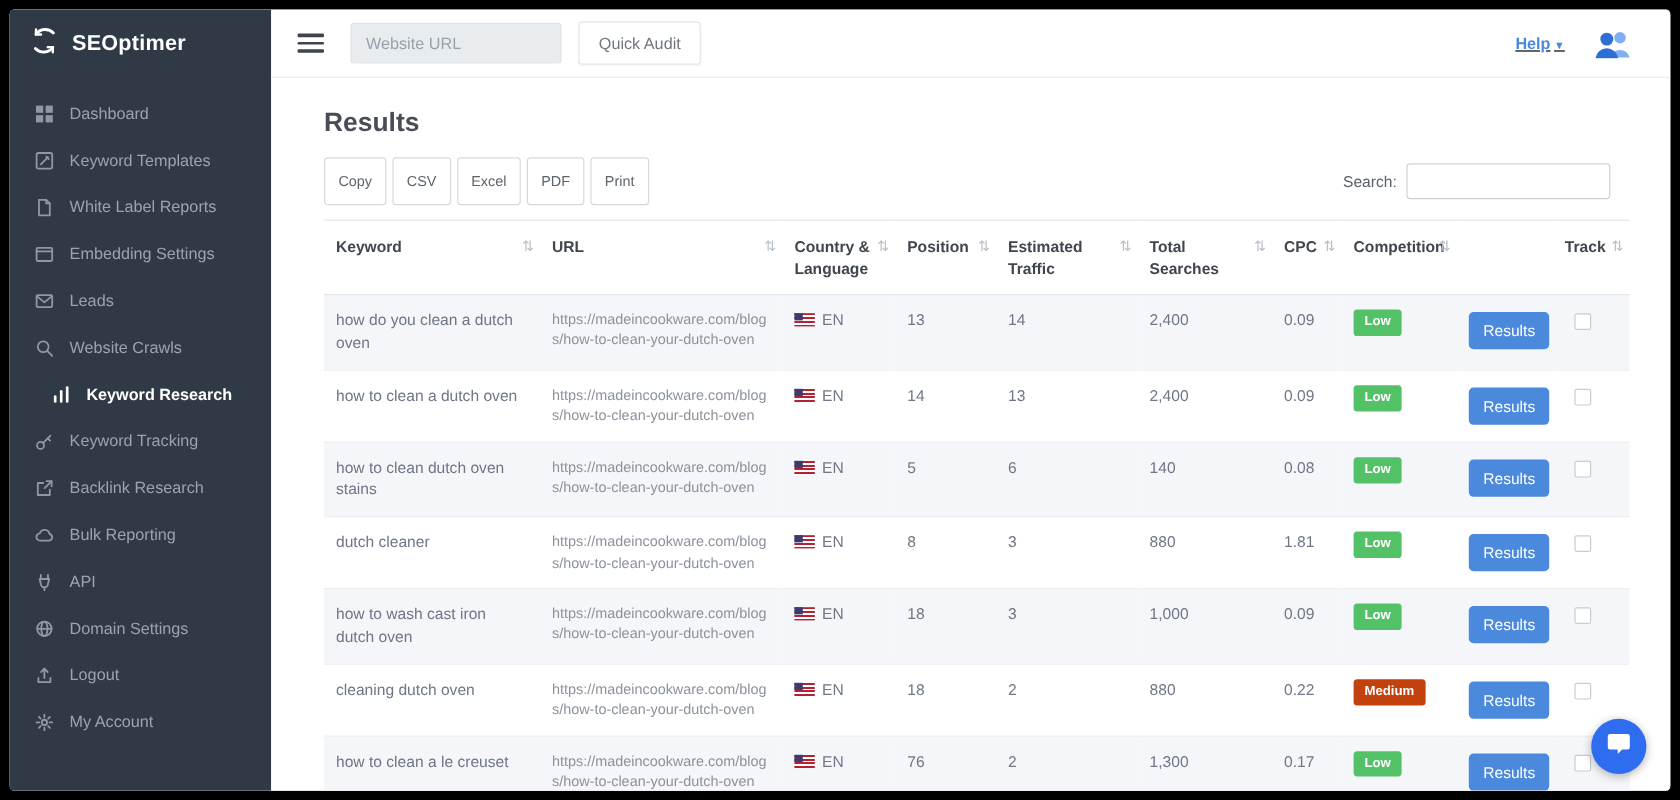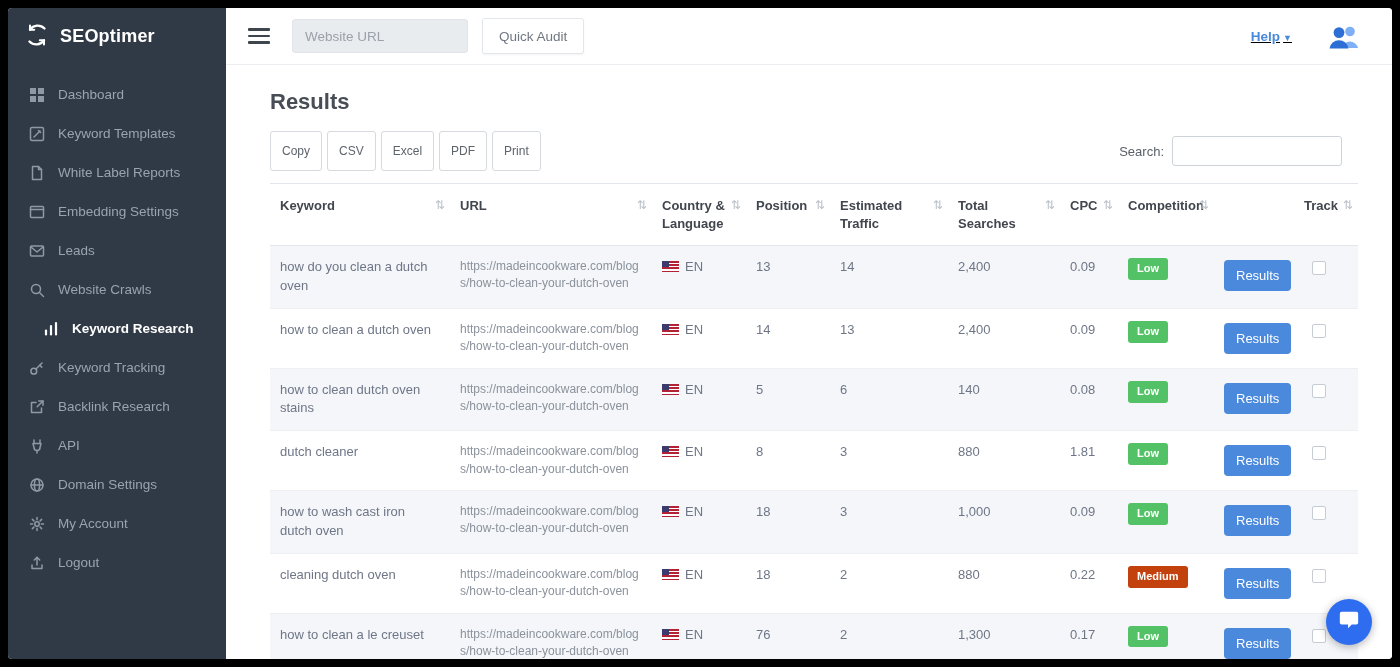--- a/index.html
+++ b/index.html
@@ -19,21 +19,21 @@
   .side-icon svg { width:16px; height:16px; }
 
   
   .main { flex:1; display:flex; flex-direction:column; min-width:0; background:#fff; }
   .topbar { height:57px; flex:0 0 57px; border-bottom:1px solid #ebedf0; display:flex; align-items:center; padding:0 30px 0 22px; }
   .hamburger { width:22px; display:flex; flex-direction:column; gap:4px; margin-right:22px; cursor:pointer; }
   .hamburger span { display:block; height:2.5px; background:#3f454c; border-radius:1px; }
   .url-input { width:176px; height:34px; background:#e9ecef; border:1px solid #e0e4e8; border-radius:3px; padding:0 12px; font-size:13.5px; color:#555; font-family:"Liberation Sans",sans-serif; }
   .url-input::placeholder { color:#9aa1aa; }
   .quick-audit { margin-left:14px; height:36px; padding:0 16px; background:#fff; border:1px solid #e3e6ea; border-radius:3px; font-size:13.5px; color:#707780; box-shadow:0 1px 2px rgba(0,0,0,.05); cursor:pointer; font-family:"Liberation Sans",sans-serif; }
-  .top-right { margin-left:auto; display:flex; align-items:center; gap:36px;text-decoration:underline; }
+  .top-right { margin-left:auto; display:flex; align-items:center; gap:24px;text-decoration:underline; }
   .help { color:#4a89dc; font-size:13.5px; font-weight:bold; cursor:pointer; }
   .help .caret { font-size:9px; margin-left:3px; }
   .user-icon { cursor:pointer; display:flex; }
 
   
   .content { flex:1; overflow:hidden; padding:24px 50px 0 44px; }
   .page-title { font-size:22px; font-weight:600; color:#474c55; margin-bottom:16px; }
   .toolbar { display:flex; justify-content:space-between; align-items:center; margin-bottom:12px; }
   .export-group { display:flex; gap:5px; }
   .export-btn { padding:12px 11px; font-size:12px; color:#5d646c; background:#fff; border:1px solid #d6dade; border-radius:3px; cursor:pointer; font-family:"Liberation Sans",sans-serif; }
@@ -169,20 +169,28 @@
     <span class="side-icon">
             <svg viewBox="0 0 16 16" fill="none" stroke="currentColor" stroke-width="1.5" stroke-linecap="round" stroke-linejoin="round">
               <path d="M12.5 9v4.5h-10v-10H7"></path>
               <path d="M9.8 2h4.2v4.2"></path>
               <path d="M14 2L8.2 7.8"></path>
             </svg>
           </span>
     <span class="side-label">Backlink Research</span>
   </div>
 
+  <div class="side-item">
+    <span class="side-icon">
+            <svg viewBox="0 0 16 16" fill="none" stroke="currentColor" stroke-width="1.5" stroke-linecap="round" stroke-linejoin="round">
+              <path d="M4.5 12.5a3 3 0 0 1-.3-6A4.2 4.2 0 0 1 12.3 7a2.8 2.8 0 0 1-.3 5.5z"></path>
+            </svg>
+          </span>
+    <span class="side-label">Bulk Reporting</span>
+  </div>
 
   <div class="side-item">
     <span class="side-icon">
             <svg viewBox="0 0 16 16" fill="none" stroke="currentColor" stroke-width="1.5" stroke-linecap="round" stroke-linejoin="round">
               <path d="M5 2v3.5M11 2v3.5"></path>
               <path d="M4 5.5h8l-1 4a3 3 0 0 1-6 0z"></path>
               <path d="M8 12.5V15"></path>
             </svg>
           </span>
     <span class="side-label">API</span>
@@ -195,36 +203,36 @@
               <path d="M2 8h12"></path>
               <ellipse cx="8" cy="8" rx="2.6" ry="6"></ellipse>
             </svg>
           </span>
     <span class="side-label">Domain Settings</span>
   </div>
 
   <div class="side-item">
     <span class="side-icon">
             <svg viewBox="0 0 16 16" fill="none" stroke="currentColor" stroke-width="1.5" stroke-linecap="round" stroke-linejoin="round">
-              <circle cx="8" cy="8" r="2.2"></circle>
-              <path d="M8 1.5v2.2M8 12.3v2.2M1.5 8h2.2M12.3 8h2.2M3.4 3.4l1.5 1.5M11.1 11.1l1.5 1.5M12.6 3.4l-1.5 1.5M4.9 11.1l-1.5 1.5"></path>
-            </svg>
-          </span>
-    <span class="side-label">My Account</span>
-  </div>
-
-  <div class="side-item">
-    <span class="side-icon">
-            <svg viewBox="0 0 16 16" fill="none" stroke="currentColor" stroke-width="1.5" stroke-linecap="round" stroke-linejoin="round">
               <path d="M3 10v3.5h10V10"></path>
               <path d="M8 10V2.5"></path>
               <path d="M5.3 5L8 2.3 10.7 5"></path>
             </svg>
           </span>
     <span class="side-label">Logout</span>
+  </div>
+
+  <div class="side-item">
+    <span class="side-icon">
+            <svg viewBox="0 0 16 16" fill="none" stroke="currentColor" stroke-width="1.5" stroke-linecap="round" stroke-linejoin="round">
+              <circle cx="8" cy="8" r="2.2"></circle>
+              <path d="M8 1.5v2.2M8 12.3v2.2M1.5 8h2.2M12.3 8h2.2M3.4 3.4l1.5 1.5M11.1 11.1l1.5 1.5M12.6 3.4l-1.5 1.5M4.9 11.1l-1.5 1.5"></path>
+            </svg>
+          </span>
+    <span class="side-label">My Account</span>
   </div>
 </nav>
   </aside>
 
   <div class="main">
     <header class="topbar">
       <div class="hamburger">
           <span></span>
           <span></span>
           <span></span>

